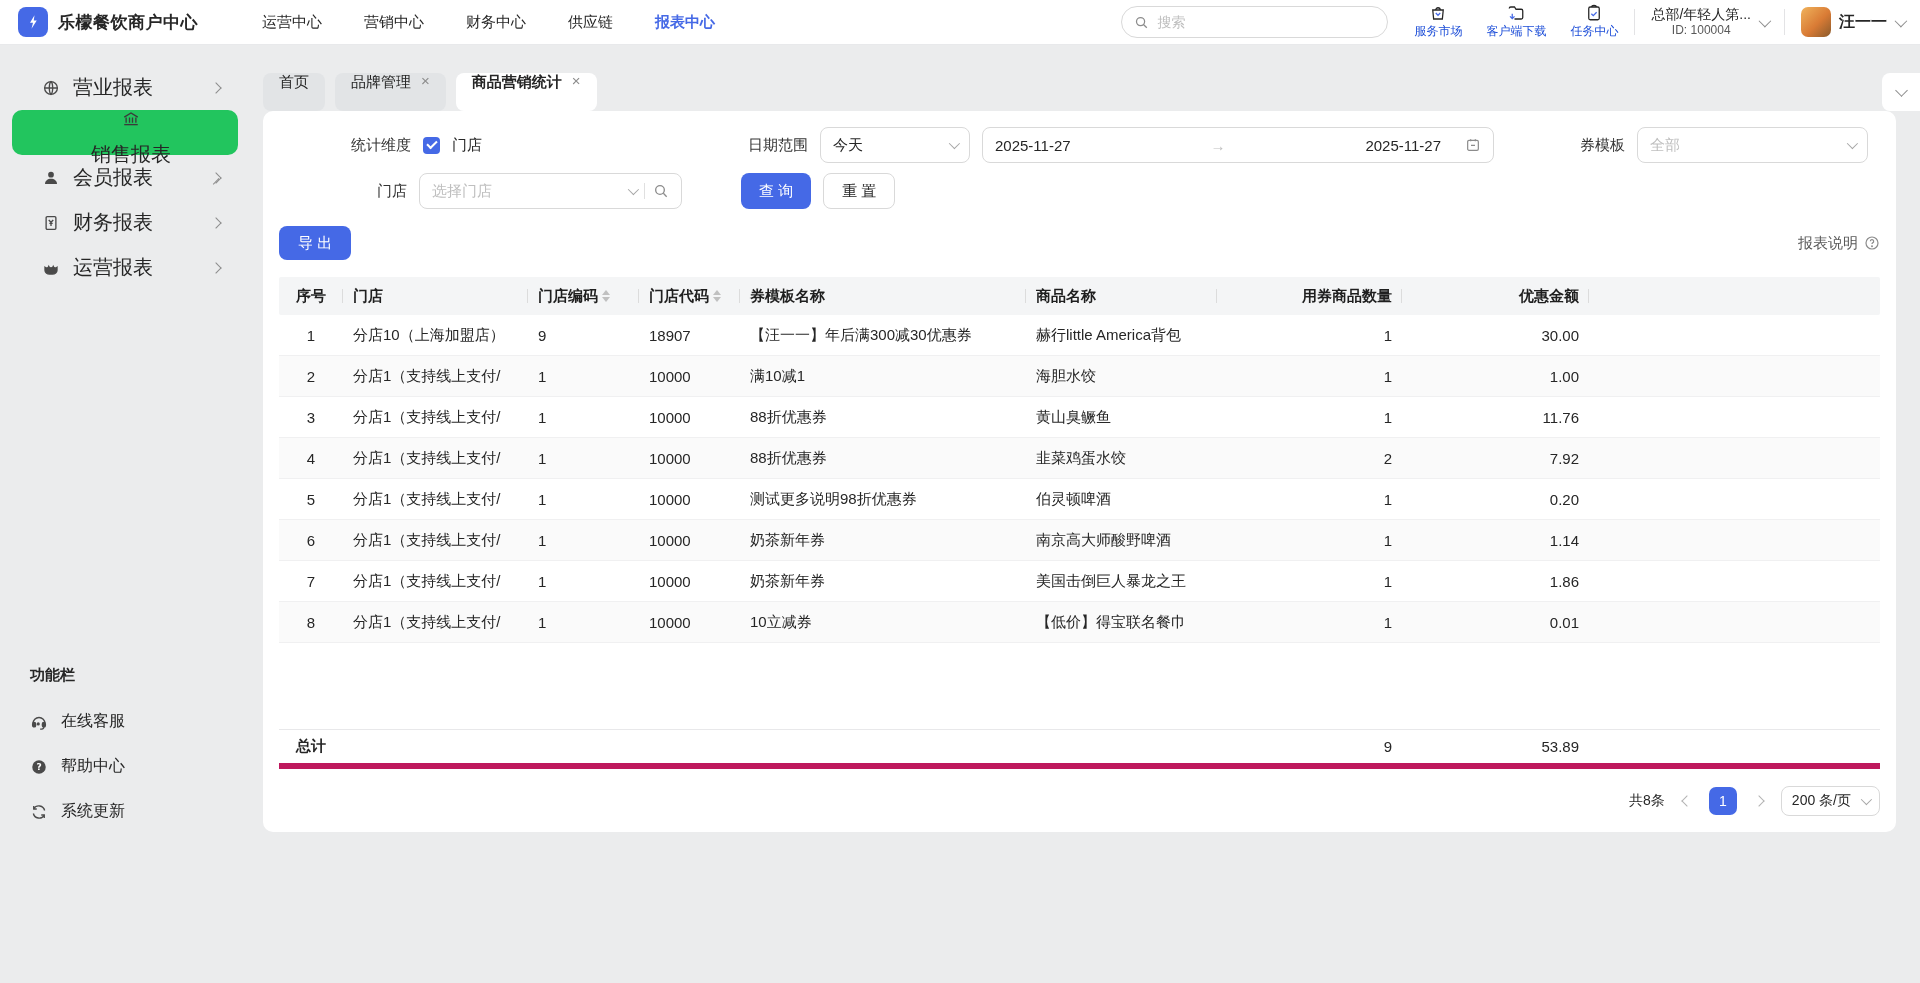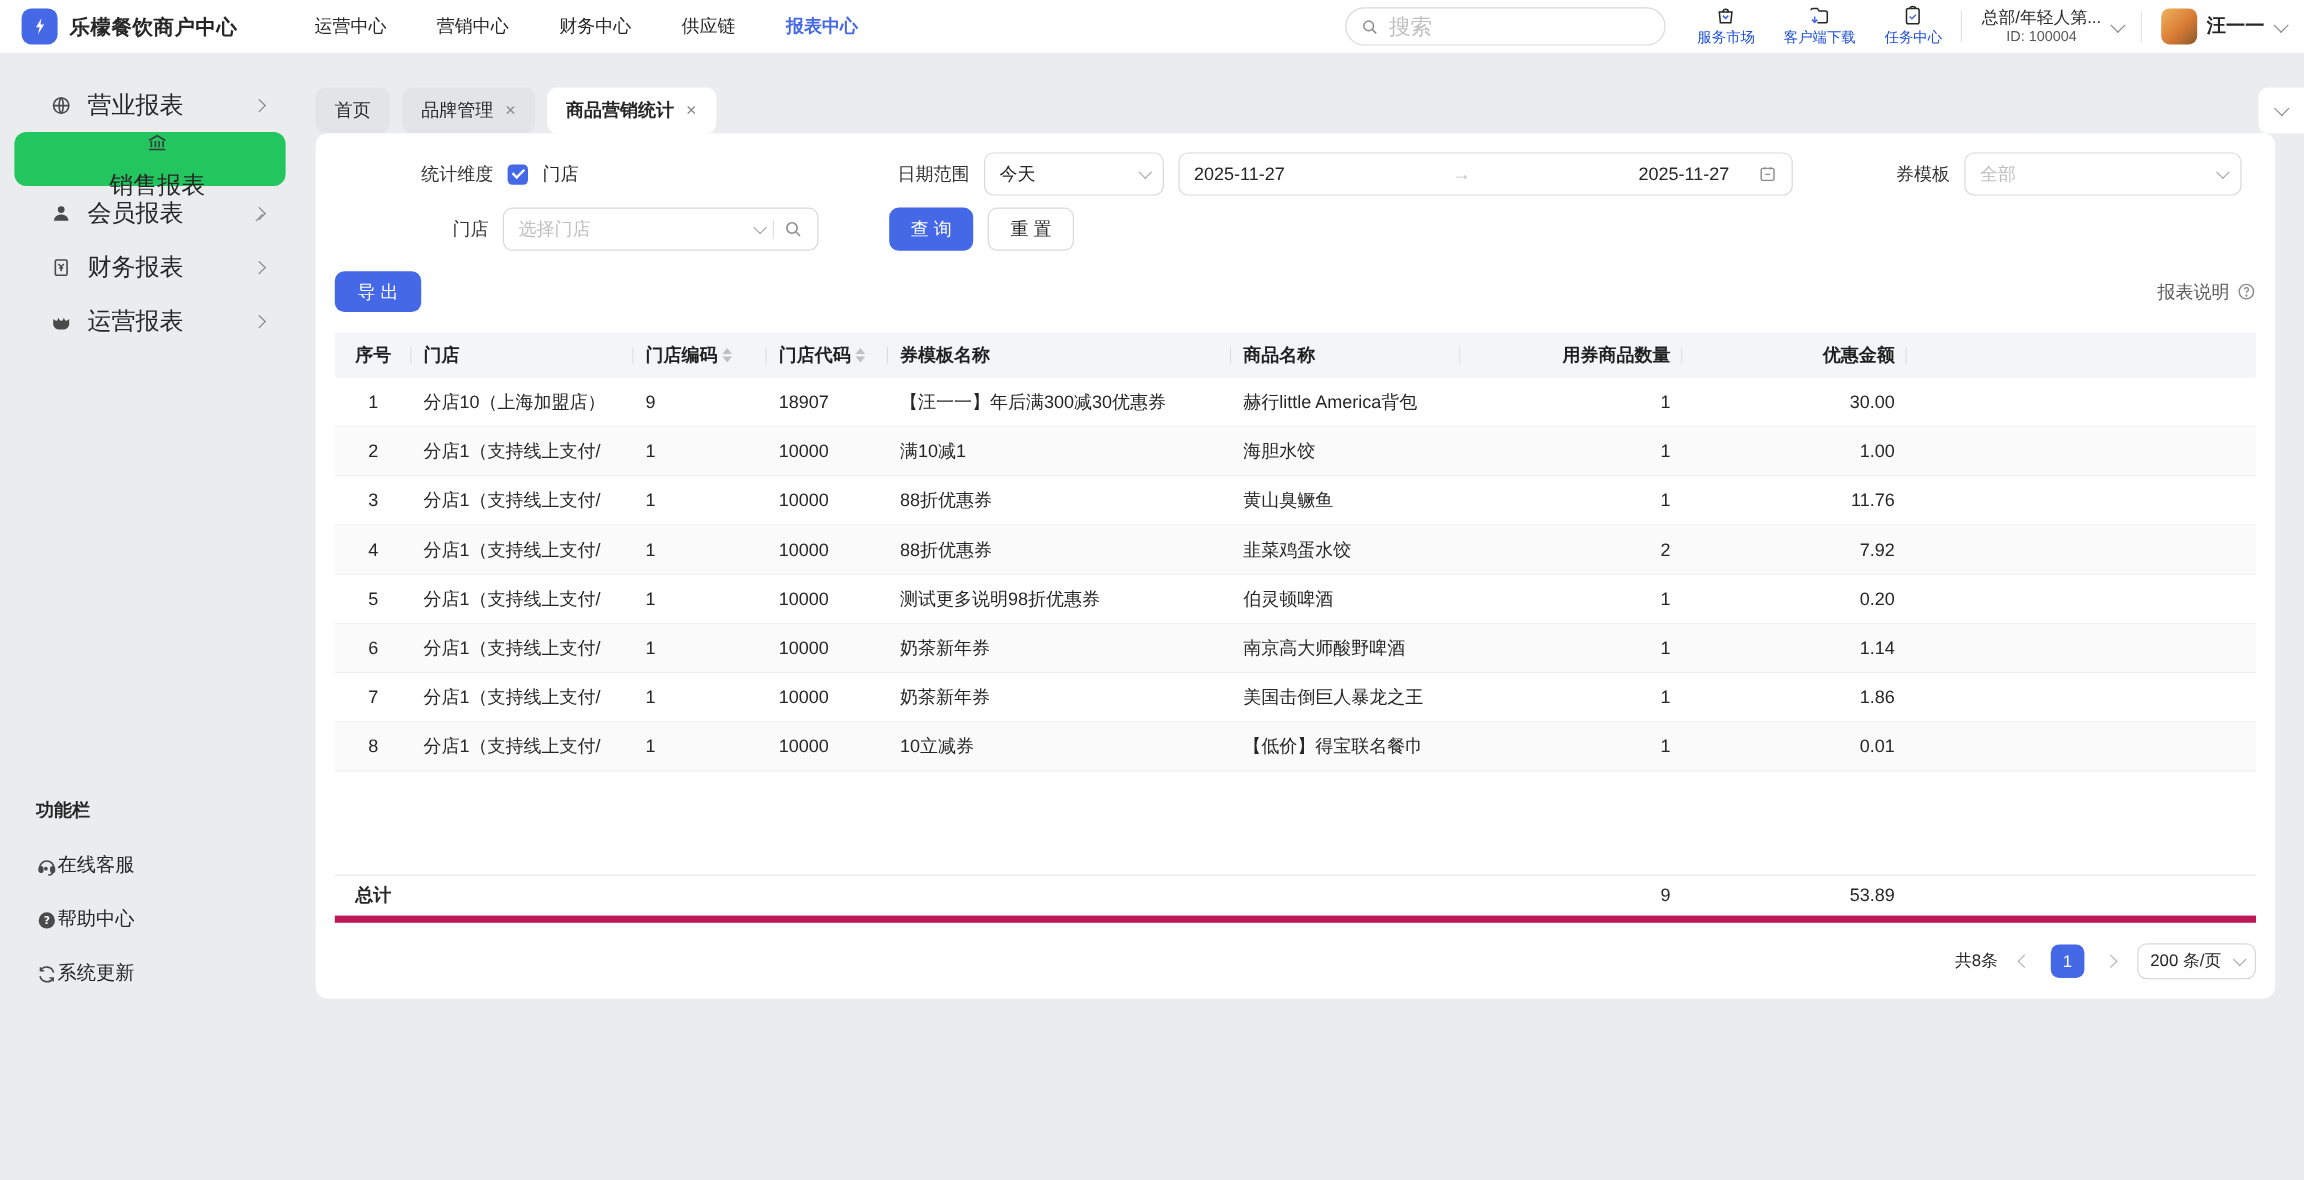--- a/index.html
+++ b/index.html
@@ -9,21 +9,21 @@
 
   
   .topbar { height:45px; background:#fff; border-bottom:1px solid #e8e9eb; display:flex; align-items:center; padding:0 16px 0 18px; flex:0 0 45px; }
   .brand { display:flex; align-items:center; gap:10px; }
   .logo { width:30px; height:30px; border-radius:8px; background:var(--blue); display:flex; align-items:center; justify-content:center; }
   .brand-title { font-size:17px; font-weight:bold; letter-spacing:.5px; }
   .main-nav { display:flex; gap:42px; margin-left:64px; }
   .nav-item { font-size:15px; color:#262626; cursor:pointer; white-space:nowrap; }
   .nav-item.active { color:var(--blue); font-weight:bold; }
   .search-box { margin-left:auto; width:267px; height:32px; border:1px solid #d9d9d9; border-radius:16px; display:flex; align-items:center; padding:0 12px; gap:8px; background:#fff; }
-  .search-box input { border:none; outline:none; flex:1; font-size:18px; color:#262626; font-family:inherit; background:transparent; }
+  .search-box input { border:none; outline:none; flex:1; font-size:14px; color:#262626; font-family:inherit; background:transparent; }
   .search-box input::placeholder { color:#bfbfbf; }
   .quick-actions { display:flex; gap:24px; margin-left:26px; }
   .qa-item { display:flex; flex-direction:column; align-items:center; justify-content:center; gap:1px; cursor:pointer; }
   .qa-item .qa-label { font-size:12px; color:#1d4ed8; white-space:nowrap; }
   .v-div { width:1px; height:26px; background:#e3e3e5; margin:0 16px; }
   .org-switch { display:flex; align-items:center; gap:8px; cursor:pointer; }
   .org-lines { display:flex; flex-direction:column; align-items:center; line-height:1.25; }
   .org-name { font-size:14px; }
   .org-id { font-size:12px; color:#595959; }
   .user-switch { display:flex; align-items:center; gap:8px; cursor:pointer; }
@@ -32,25 +32,25 @@
   .chev { width:9px; height:9px; border-right:1.6px solid #8c8c8c; border-bottom:1.6px solid #8c8c8c; transform:rotate(45deg) translateY(-2px); display:inline-block; }
 
   
   .body-row { flex:1; display:flex; min-height:0; }
   .sidebar { width:250px; flex:0 0 250px; display:flex; flex-direction:column; padding-top:20px; }
   .side-item { height:45px; display:flex; align-items:center; gap:13px; padding:0 18px 0 30px; font-size:20px; color:#262626; cursor:pointer; margin:0 12px; border-radius:10px; }
   .side-item.active { background:#22c55e;flex-direction:column; }
   .side-item .side-chev { margin-left:auto; width:8px; height:8px; border-right:1.5px solid #8c8c8c; border-bottom:1.5px solid #8c8c8c; transform:rotate(-45deg); }
   .side-footer { margin-top:auto; padding:0 0 14px; }
   .side-sec-title { font-size:15px; font-weight:bold; padding:0 30px; margin-bottom:14px; }
-  .side-foot-item { height:45px; display:flex; align-items:center; padding:0 30px; font-size:16px; cursor:pointer; }
+  .side-foot-item { height:45px; display:flex; align-items:center; gap:13px; padding:0 30px; font-size:16px; cursor:pointer; }
 
   .main { flex:1; min-width:0; display:flex; flex-direction:column; }
   .tabstrip { height:66px; flex:0 0 66px; display:flex; align-items:flex-end; gap:10px; padding:0 0 0 13px; position:relative; }
-  .tab { height:38px; border-radius:8px; background:#e2e4e6; display:flex; align-items:center; gap:10px; padding:0 16px; font-size:15px; cursor:pointer; white-space:nowrap; }
+  .tab { height:38px; border-radius:8px; background:#e2e4e6; display:flex; gap:10px; padding:0 16px; font-size:15px; cursor:pointer; white-space:nowrap; }
   .tab.active { background:#fff; font-weight:bold; }
   .tab .tab-close { color:#8c8c8c; font-size:15px; line-height:1; cursor:pointer; font-weight:normal; }
   .tabstrip-more { position:absolute; right:0; bottom:0; width:38px; height:38px; background:#fff; border-radius:8px 0 0 8px; display:flex; align-items:center; justify-content:center; cursor:pointer; }
   .tabstrip-more .chev { transform:rotate(45deg); margin-top:-4px; }
 
   
   .card { margin:0 24px 16px 13px; background:#fff; border-radius:10px; flex:1; min-height:0; display:flex; flex-direction:column; padding:16px 16px 0; position:relative; }
   .filter-row { position:relative; height:36px; flex:0 0 36px; }
   .filter-row + .filter-row { margin-top:10px; }
   .fgroup { position:absolute; top:0; height:36px; display:flex; align-items:center; gap:12px; }

